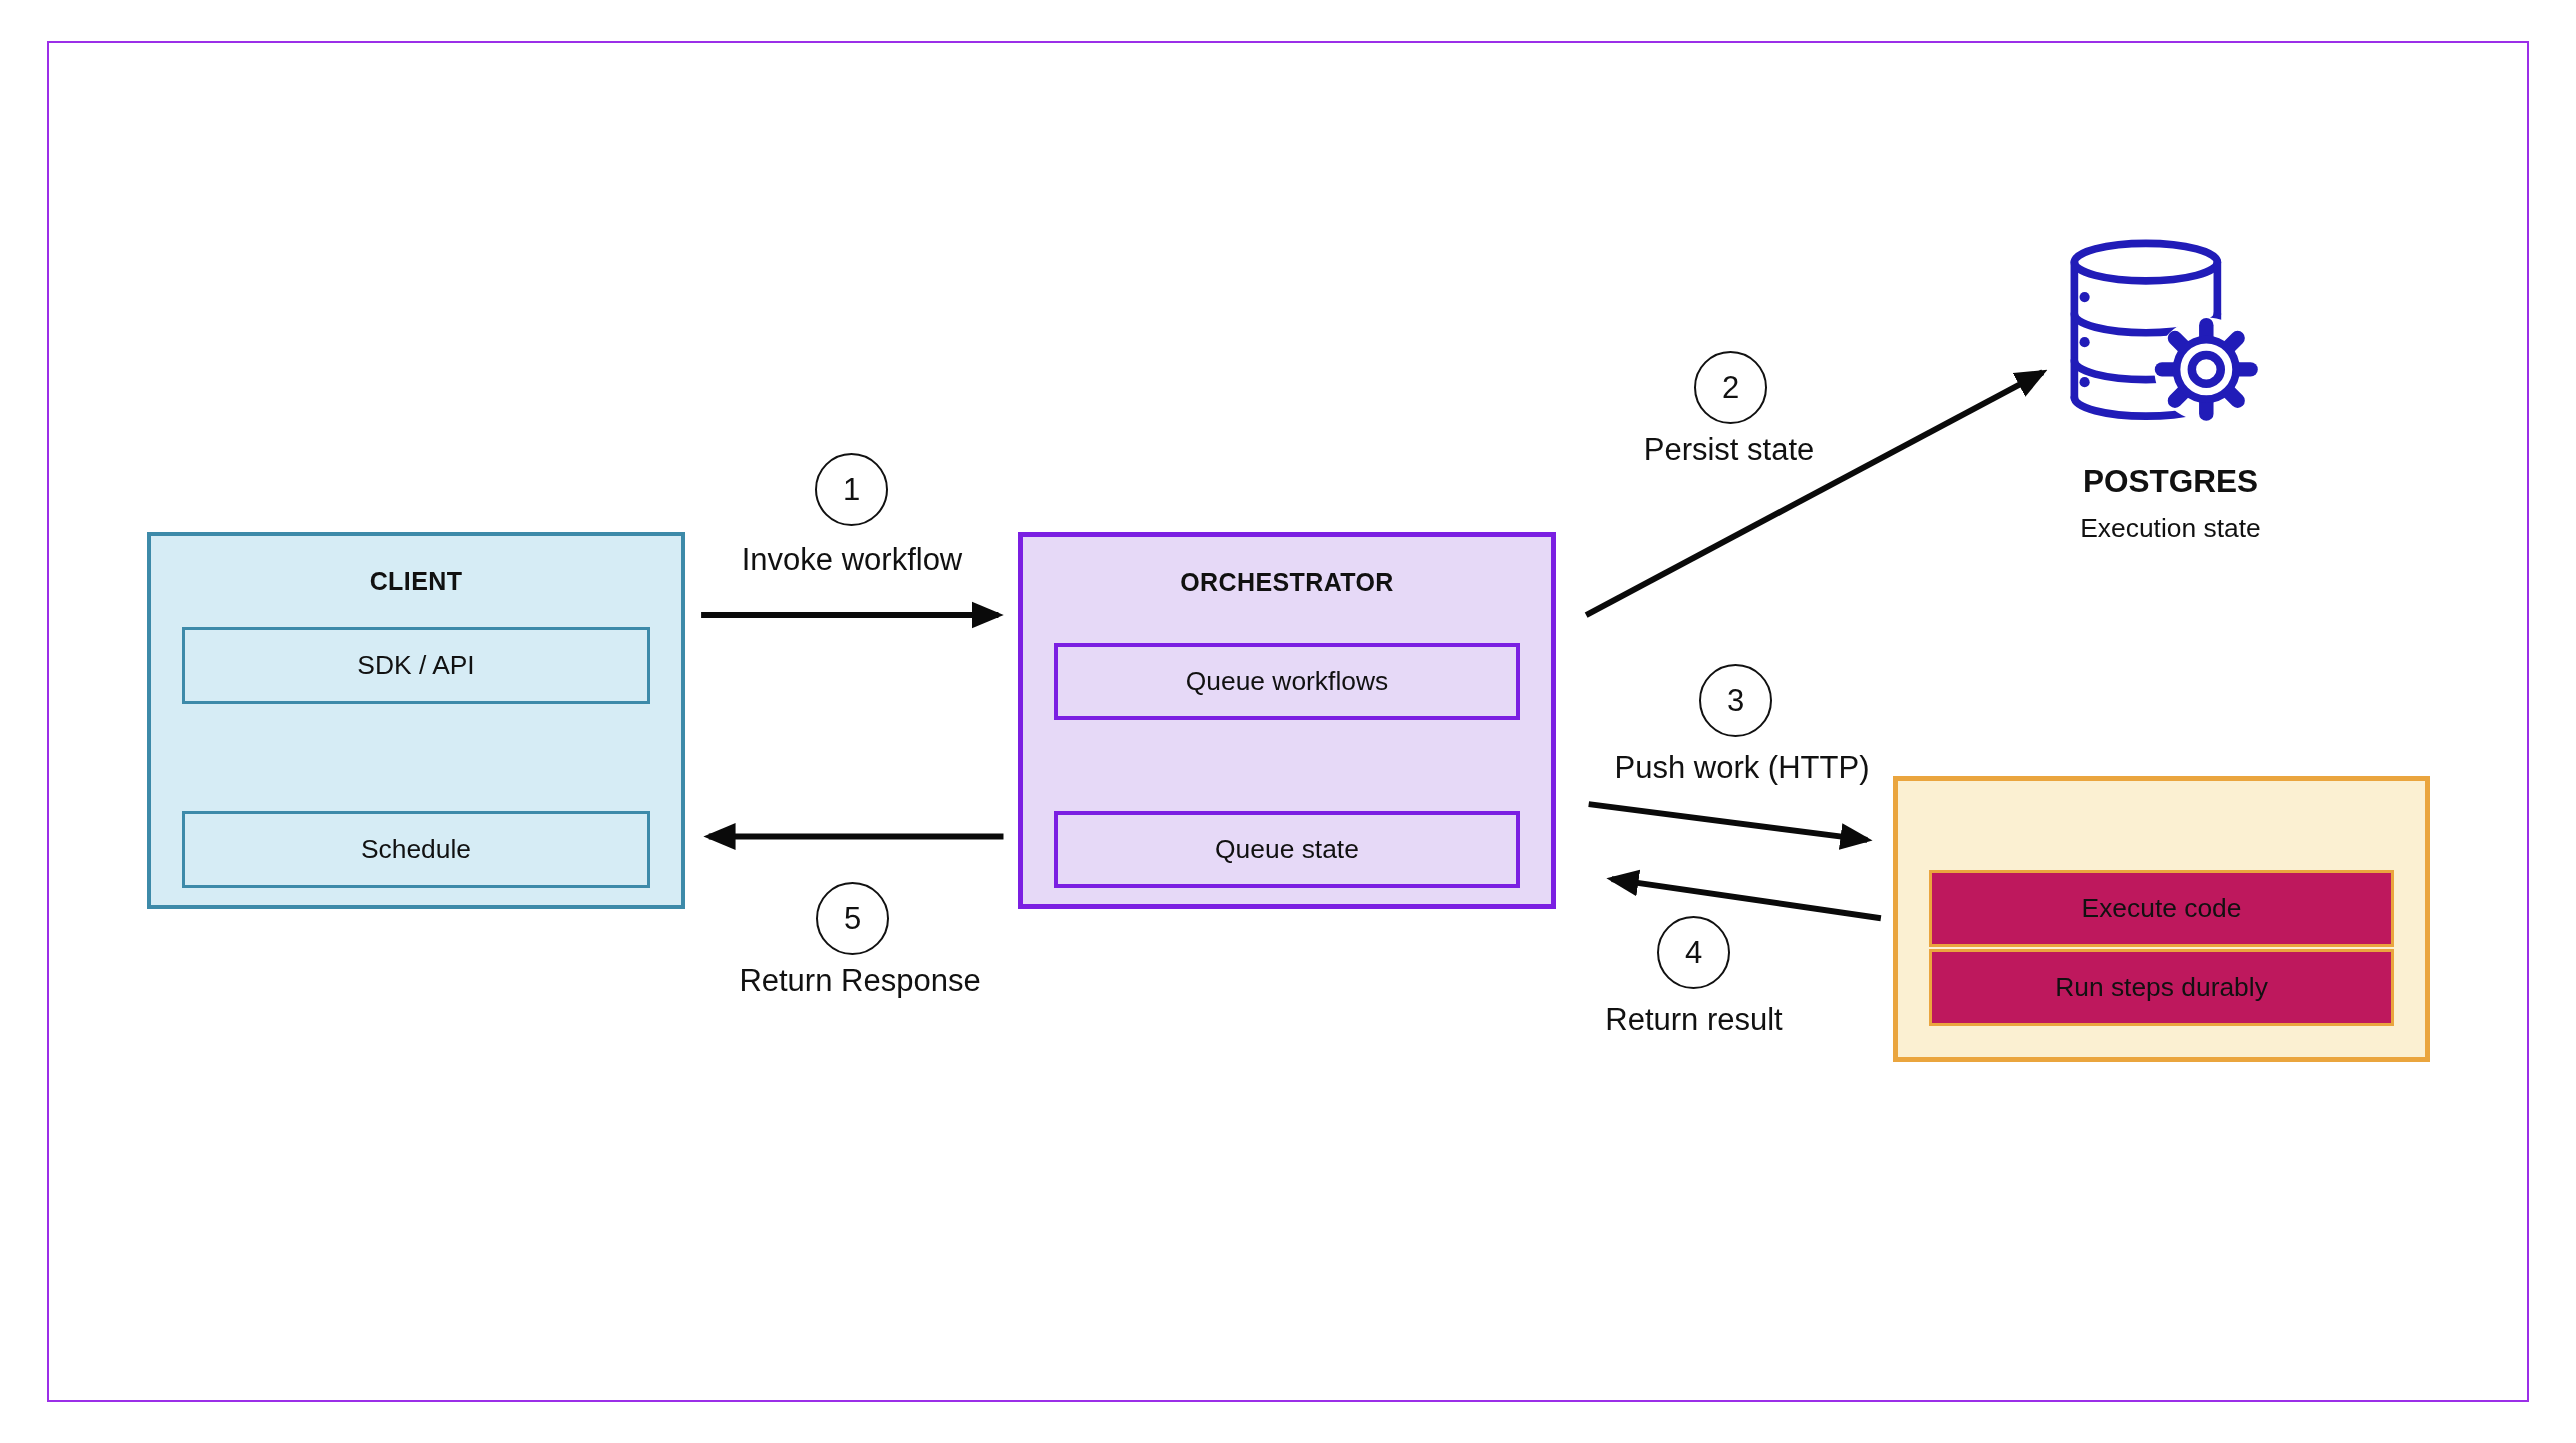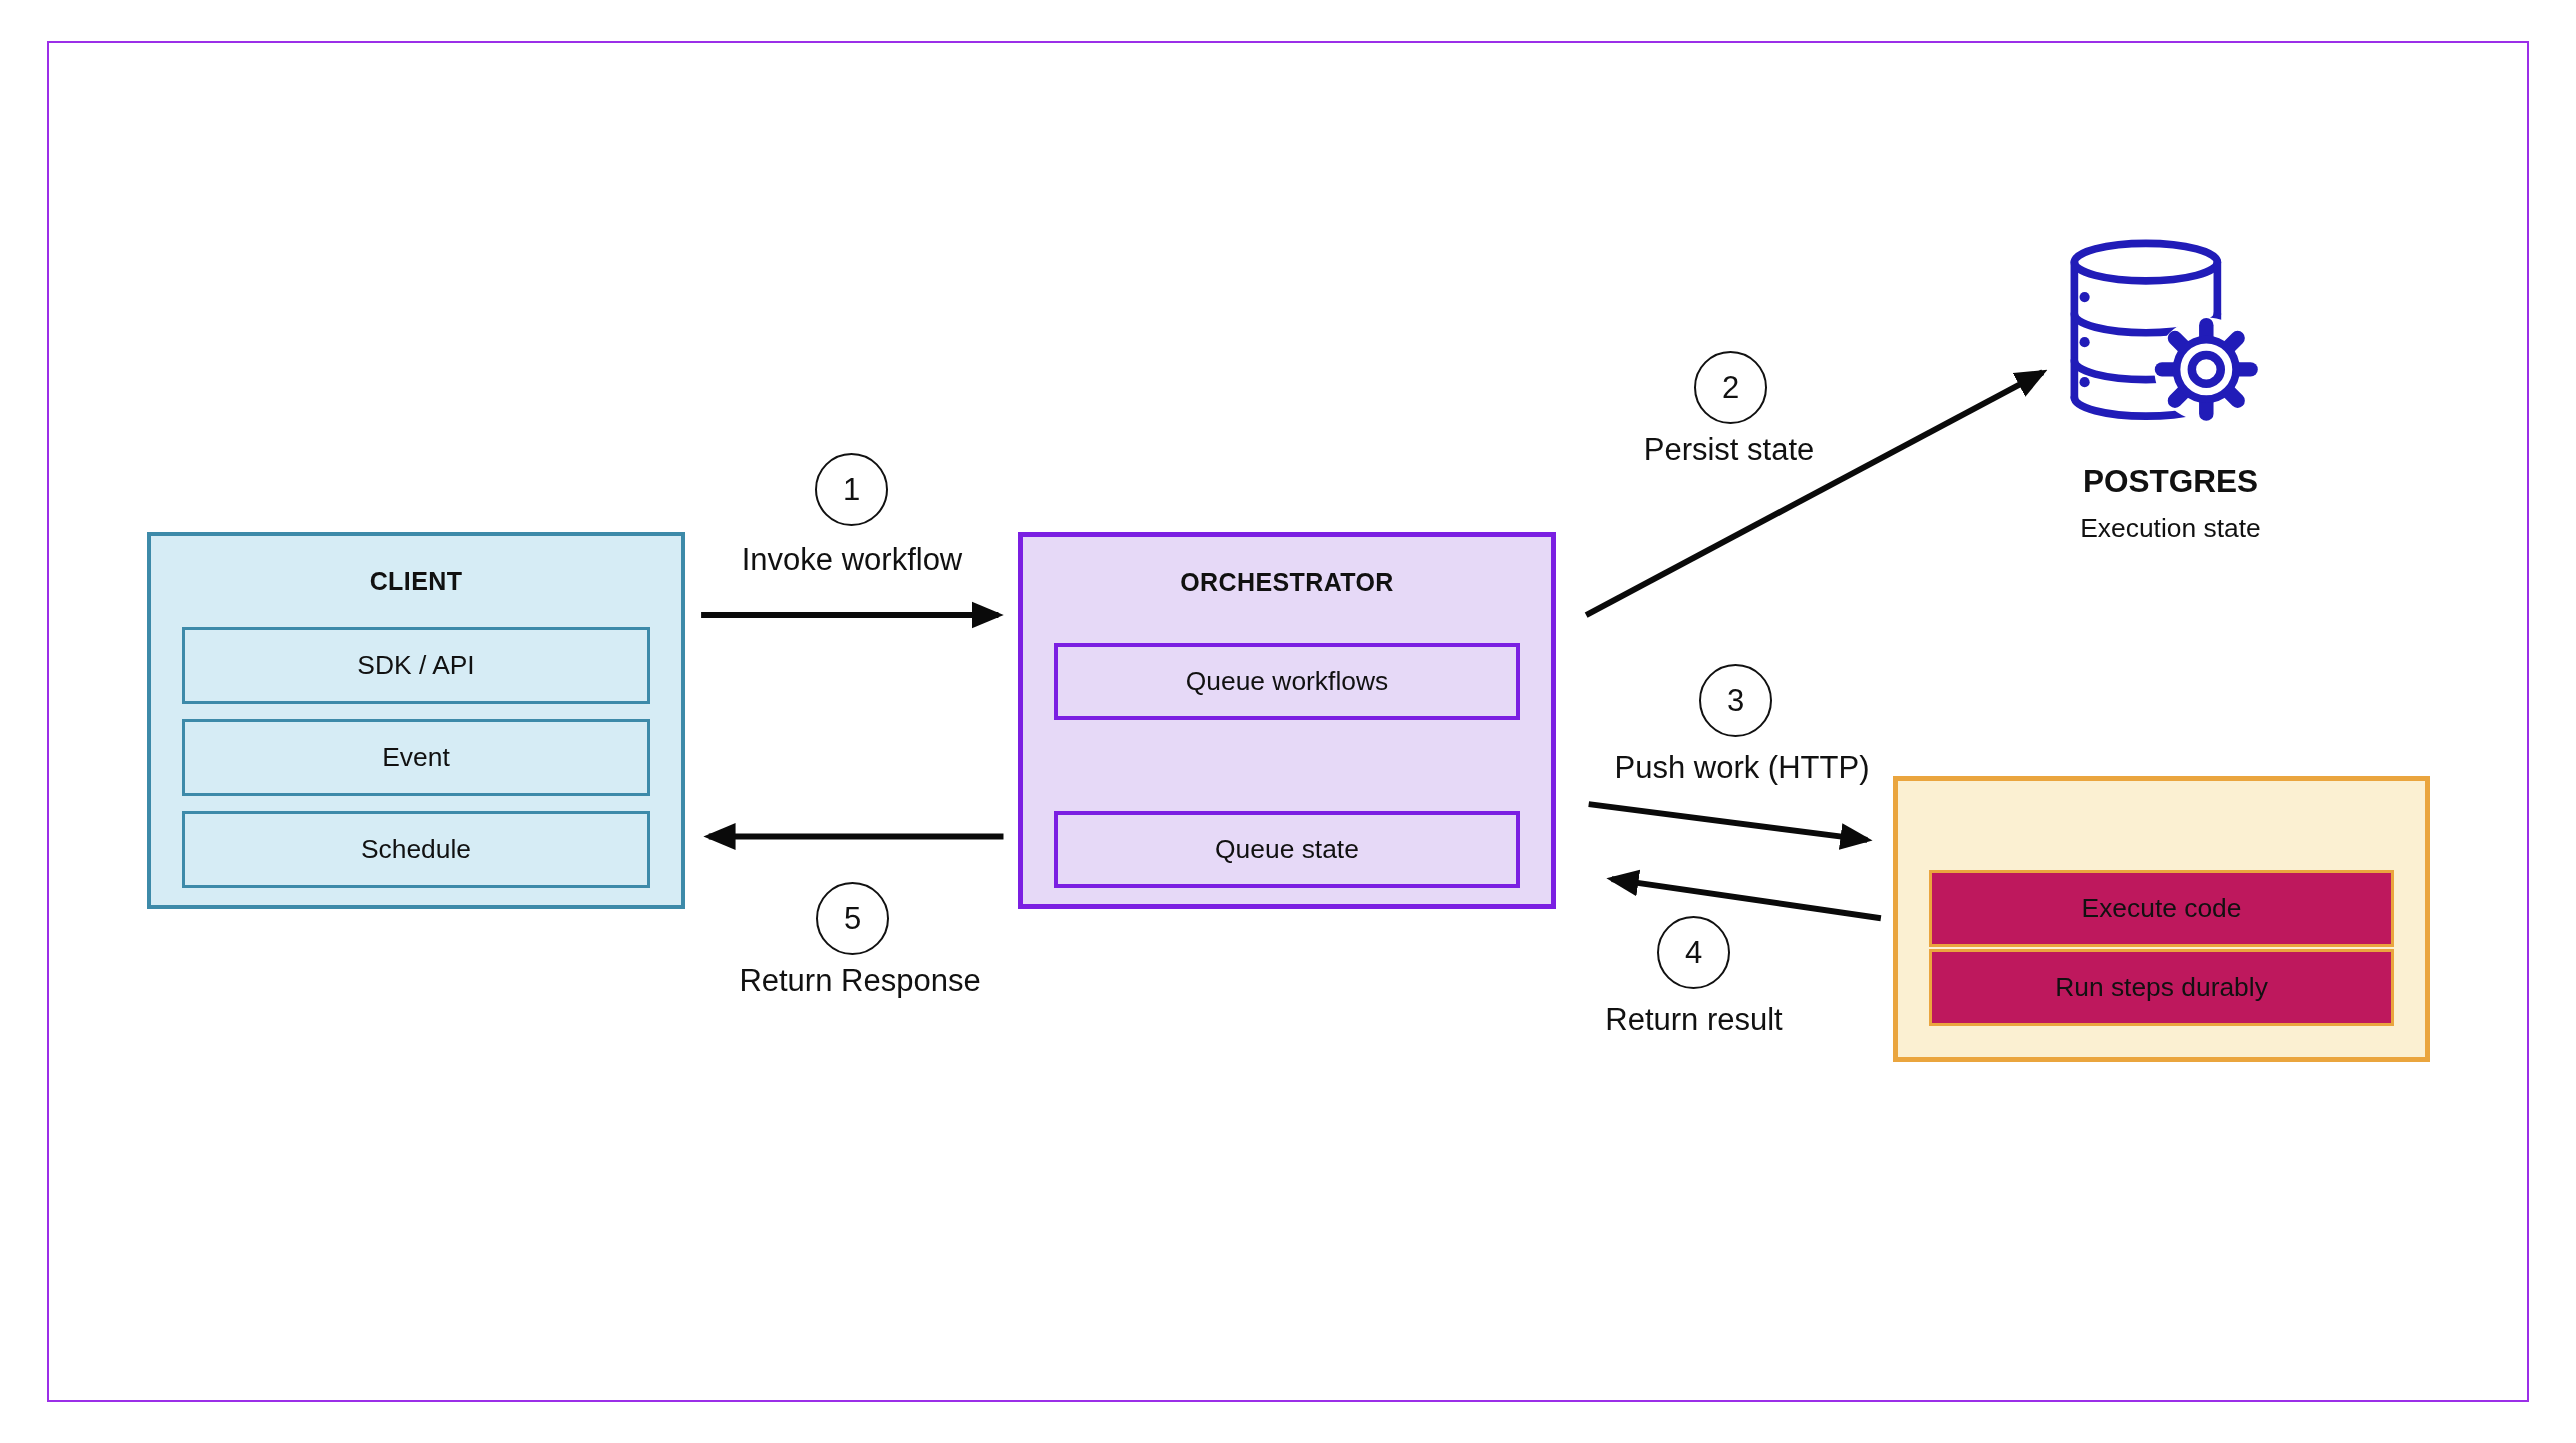--- a/index.html
+++ b/index.html
@@ -117,21 +117,20 @@
       <line x1="1862" y1="722" x2="2398" y2="437" marker-end="url(#ah)"></line>
       <line x1="1865" y1="944" x2="2192" y2="986" marker-end="url(#ah)"></line>
       <line x1="2208" y1="1078" x2="1892" y2="1032" marker-end="url(#ah)"></line>
       <line x1="1178" y1="982" x2="832" y2="982" marker-end="url(#ah)"></line>
     </g>
   </svg>
 
   <div class="box client">
     <div class="box-title">CLIENT</div>
     <div class="row r1">SDK / API</div>
-    <div class="row r2">Event</div>
     <div class="row r3">Schedule</div>
   </div>
 
   <div class="box orchestrator">
     <div class="box-title">ORCHESTRATOR</div>
     <div class="row r1">Queue workflows</div>
     <div class="row r3">Queue state</div>
   </div>
 
   <div class="box worker">

